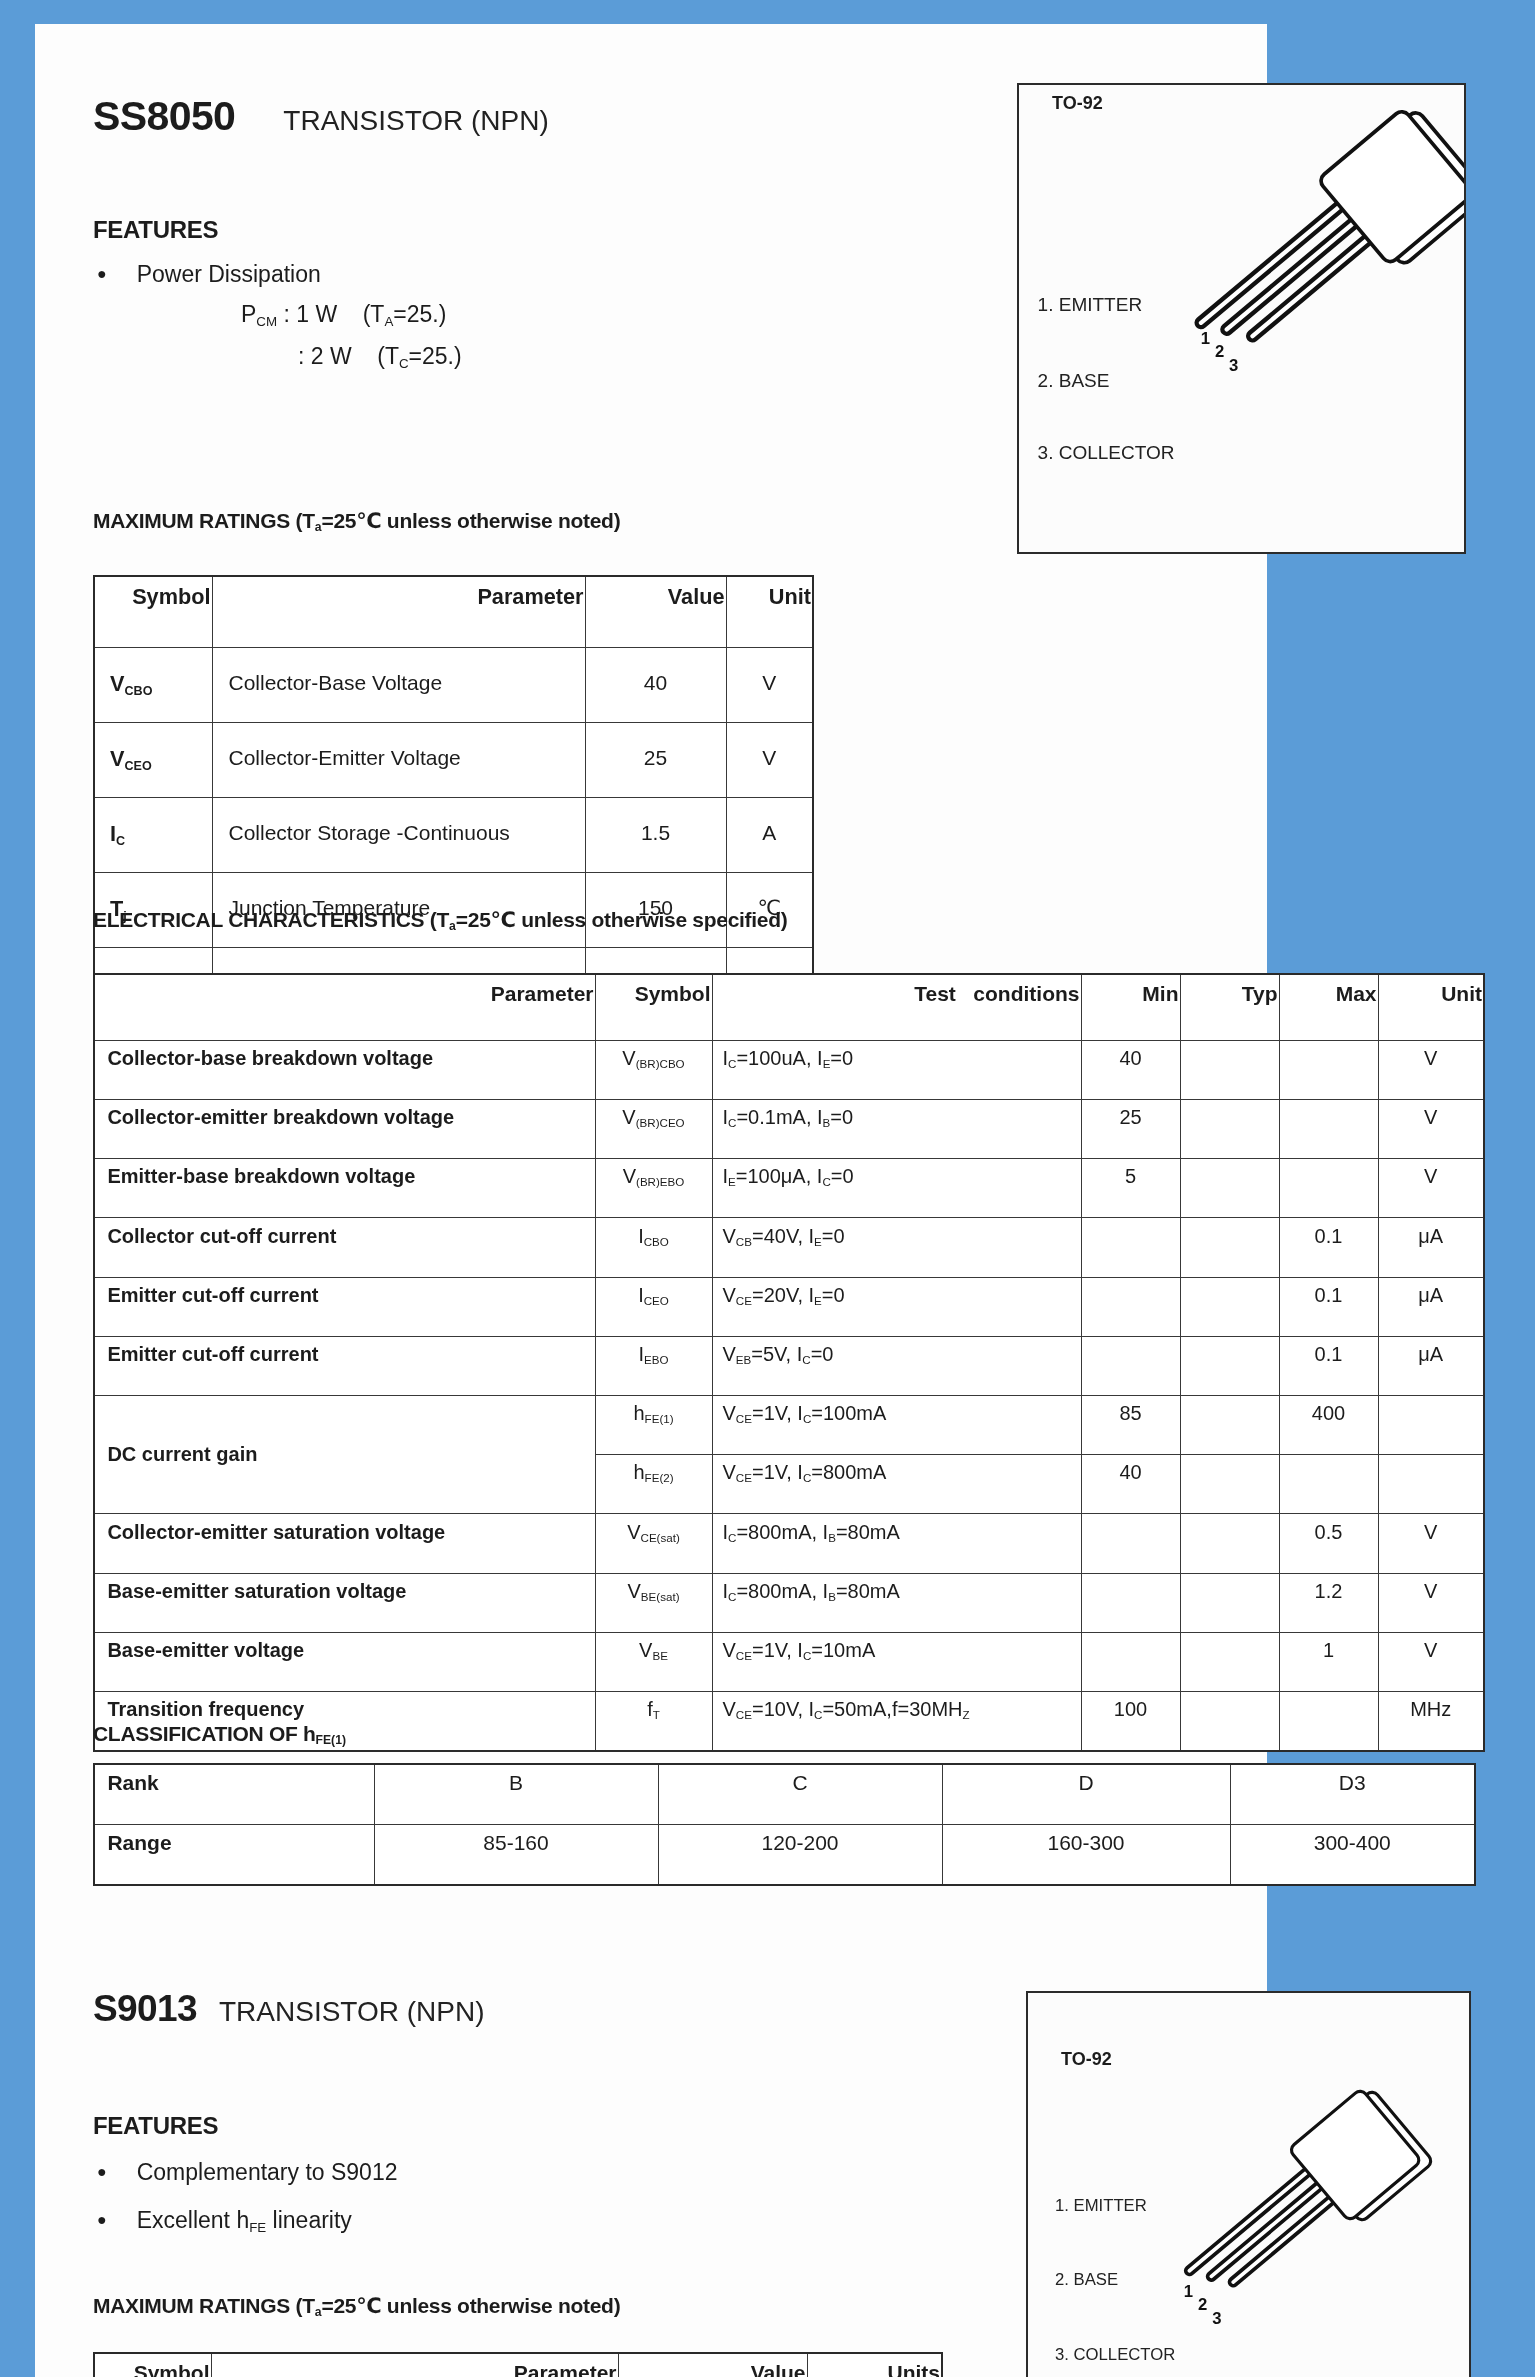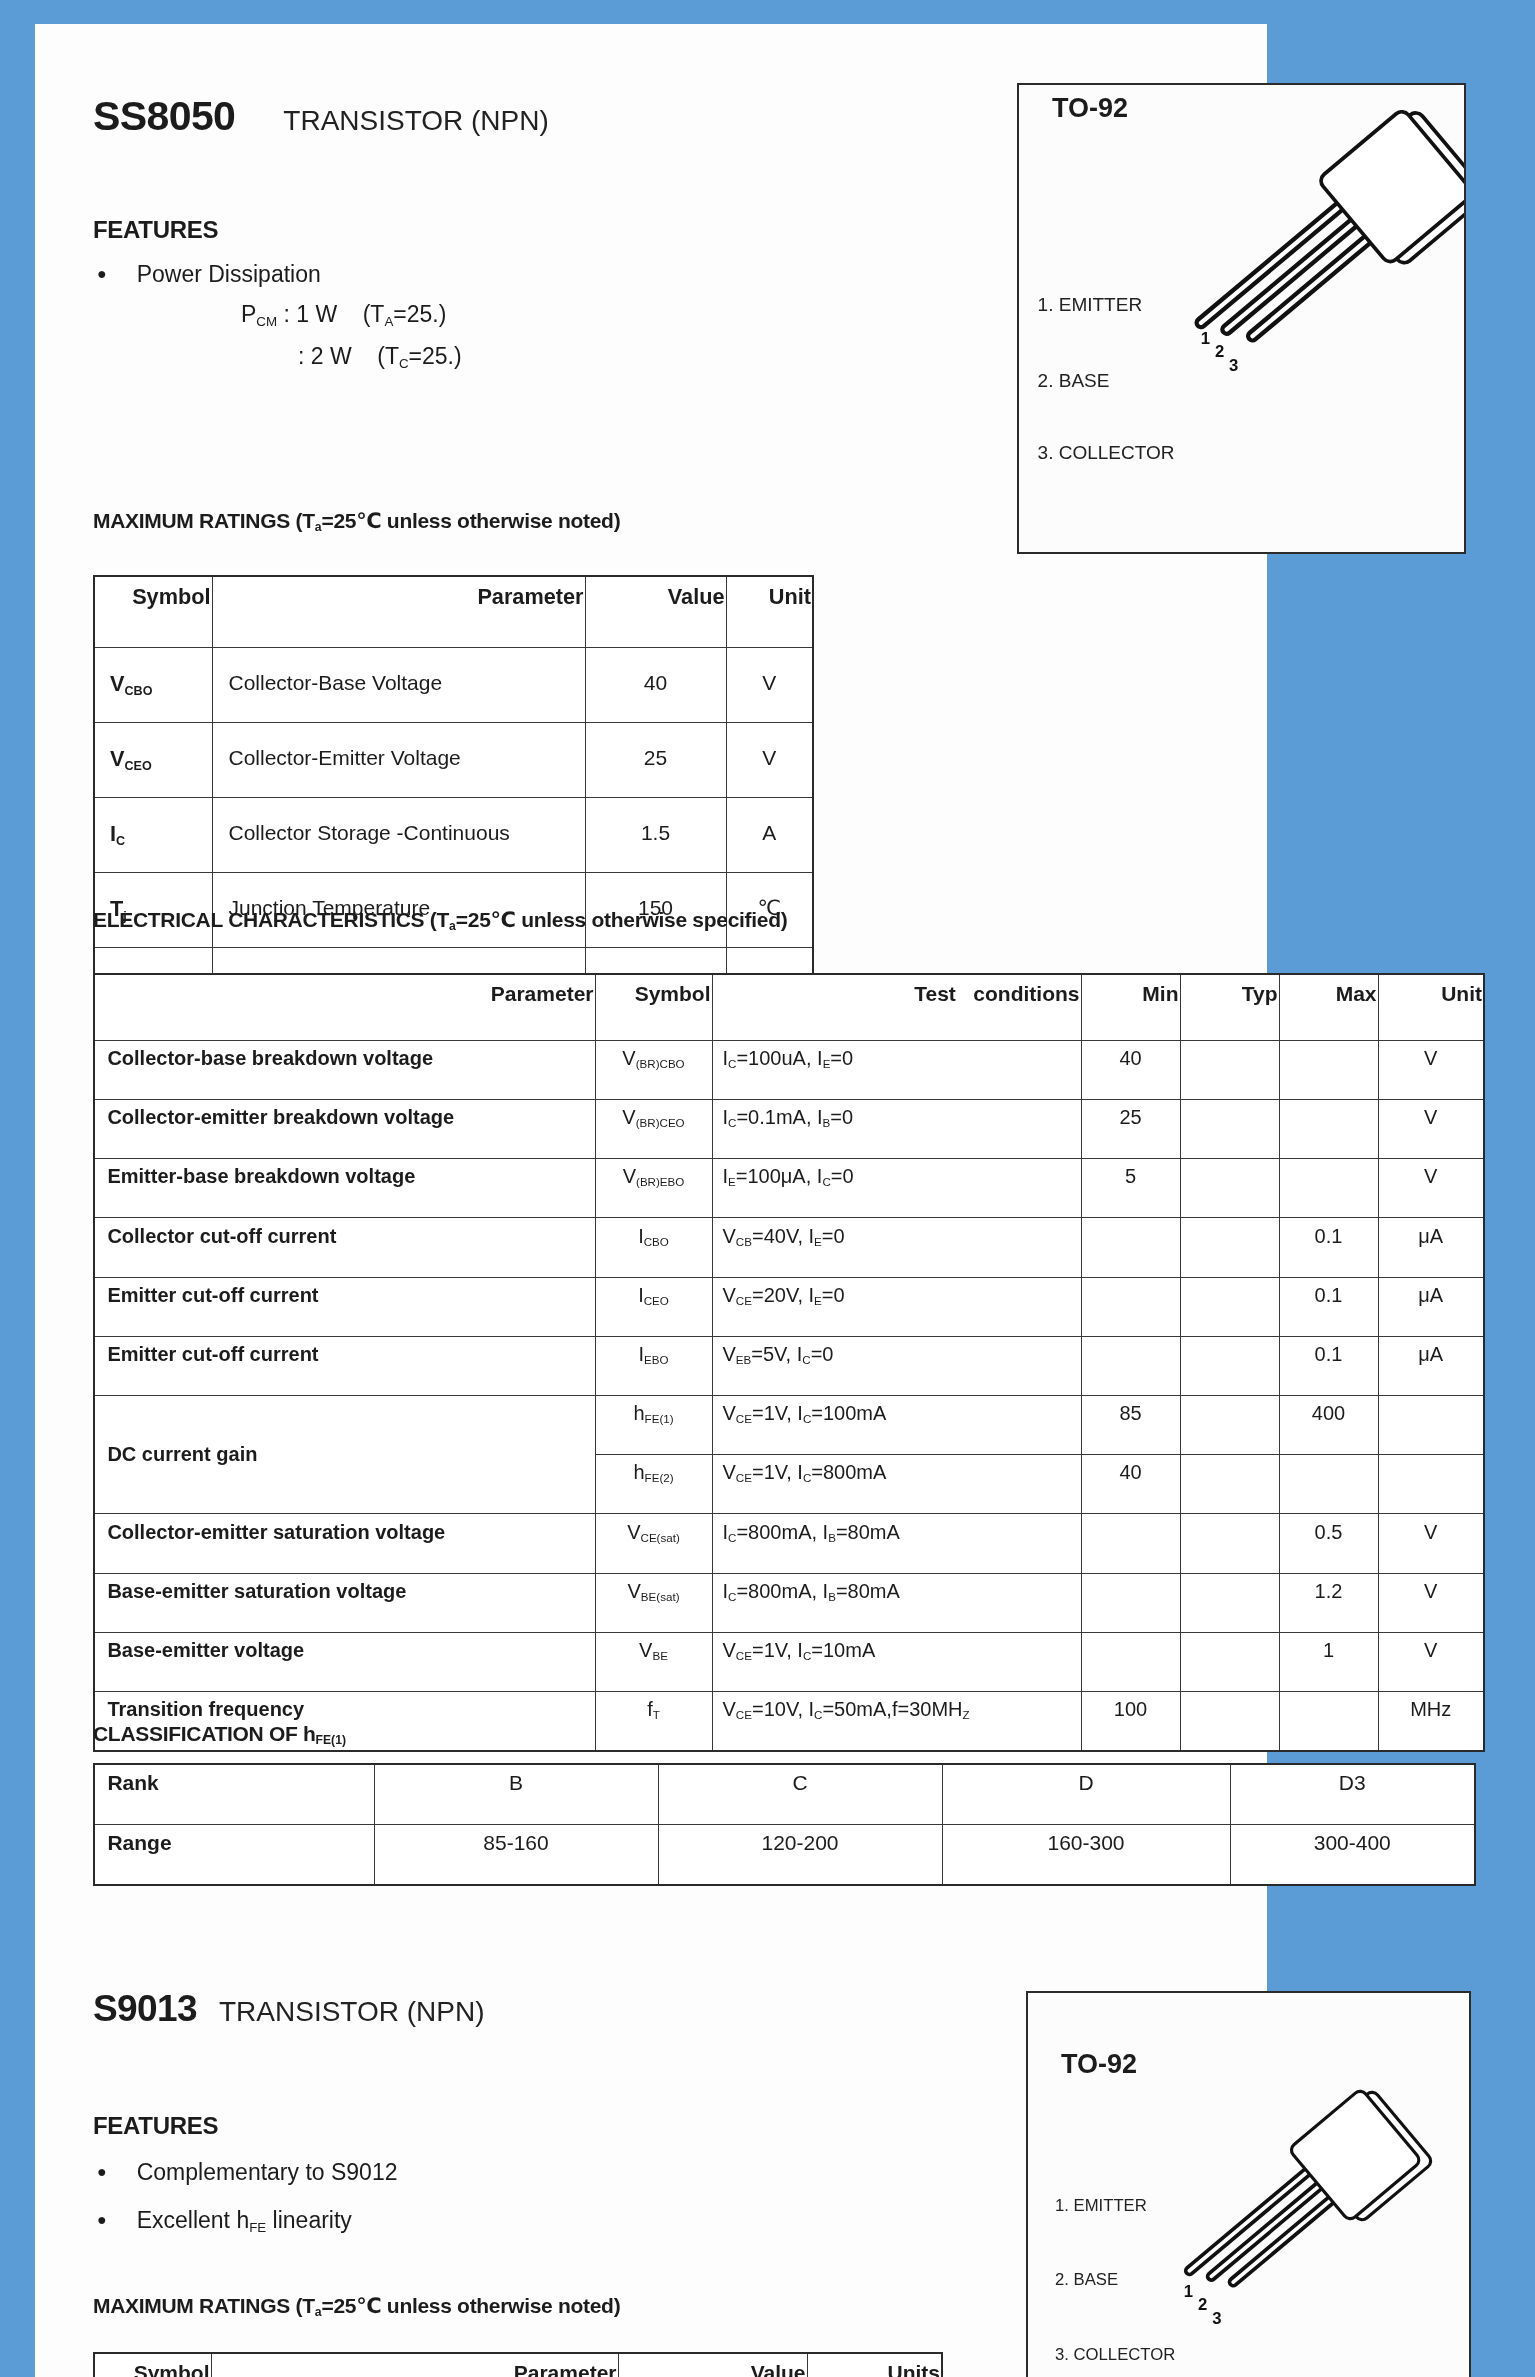--- a/index.html
+++ b/index.html
@@ -33,21 +33,21 @@
   .t2 td.sym{text-align:center;font-weight:400;}
   .t2 td.cond{padding-left:10px;}
   .t2 td.ctr{text-align:center;}
   .t2 td.vmid{vertical-align:middle;padding-top:0;}
   .t3 td{font-size:21px;height:52px;padding-top:6.2px;}
   .t3 td.lbl{font-weight:700;padding-left:12.4px;}
   .t3 td.ctr{text-align:center;}
   .t4 th{font-size:21px;height:80px;}
   
   .to92-box{border:2.5px solid #2b2b2b;background:#fcfcfc;}
-  .to92-title{position:absolute;left:33px;top:8.7px;font-size:27px;font-weight:700;}
+  .to92-title{position:absolute;left:33px;top:8.7px;font-size:18px;font-weight:700;}
   .pin-label{position:absolute;font-size:19px;color:#222;}
   .pin-label.sm{font-size:16.7px;}
   svg{position:absolute;left:0;top:0;}
   .lead{fill:#fff;stroke:#111;stroke-width:7;}
   .pkg{fill:#fff;stroke:#111;stroke-width:6;}
   .leadnum{font-size:27px;font-weight:700;fill:#111;}
 </style>
 </head>
 <body>
 

